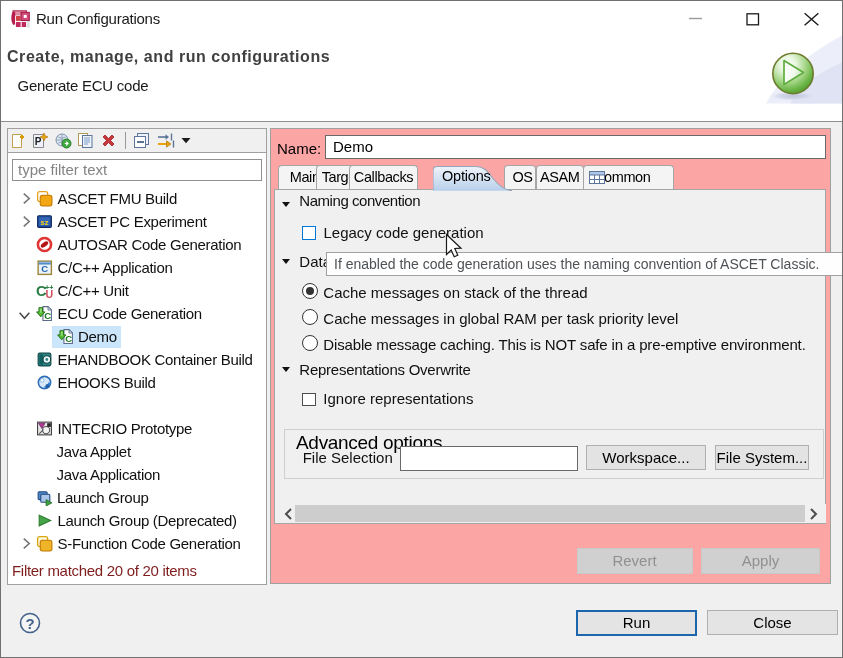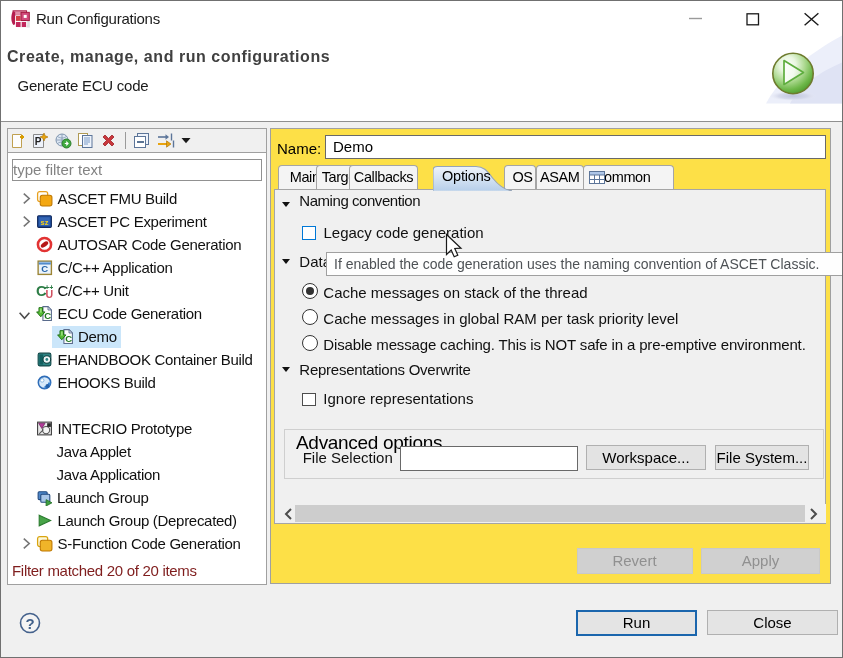--- a/index.html
+++ b/index.html
@@ -10,28 +10,28 @@
 #graybg{position:absolute;left:1px;top:122px;width:841px;height:535px;background:#f0f0f0}
 
 #title{position:absolute;left:36px;top:10px;font-size:15px;color:#1a1a1a;letter-spacing:-0.25px}
 
 #banner-line{position:absolute;left:1px;top:121px;width:841px;height:1px;background:#8f8f8f}
 #h1{position:absolute;left:7px;top:47.5px;font-size:16px;font-weight:bold;color:#404040;letter-spacing:0.55px}
 #h2{position:absolute;left:17.5px;top:77px;font-size:15px;color:#1a1a1a;letter-spacing:-0.25px}
 
 #lpanel{position:absolute;left:7px;top:128px;width:260px;height:457px;background:#fff;border:1px solid #a0a0a0}
 #ltoolbar{position:absolute;left:0;top:0;width:258px;height:24px;background:#f0f0f0;border-bottom:1px solid #a0a0a0}
-#filter{position:absolute;left:4px;top:30px;width:250px;height:22px;border:1px solid #919191;background:#fff;color:#838383;font-size:15px;line-height:20px;}
+#filter{position:absolute;left:4px;top:30px;width:250px;height:22px;border:1px solid #919191;background:#fff;color:#838383;font-size:15px;line-height:20px;padding-left:5px}
 .trow{position:absolute;left:0;height:23px;width:258px}
 .tw{position:absolute;left:17px;top:4px;width:13px;height:13px}
 .ticon{position:absolute;left:29px;top:3px;width:17px;height:17px}
 .tlabel{position:absolute;left:49.5px;top:3px;font-size:15px;color:#101010;white-space:nowrap;letter-spacing:-0.3px}
 #filterstatus{position:absolute;left:4px;top:432.5px;font-size:15px;color:#7f1d1d;letter-spacing:-0.3px}
 
-#rpanel{position:absolute;left:270px;top:128px;width:561px;height:456px;background:#fde047;border:1px solid #a0a0a0}
+#rpanel{position:absolute;left:270px;top:128px;width:561px;height:456px;background:#fca5a5;border:1px solid #a0a0a0}
 #namelbl{position:absolute;left:6px;top:11px;font-size:15px}
 #nameinput{position:absolute;left:54px;top:6px;width:501px;height:24px;background:#fff;border:1px solid #696969;font-size:15px;line-height:22px;padding-left:7px}
 .tab{position:absolute;top:36px;height:24px;border:1px solid #a5a5a5;border-bottom:none;border-radius:4px 4px 0 0;background:#f4f4f4;font-size:14.5px;letter-spacing:-0.4px;text-align:center;line-height:23px;color:#000}
 .sechead{position:absolute;font-size:15px;color:#101010;white-space:nowrap}
 .twst{position:absolute;width:0;height:0;border-left:4px solid transparent;border-right:4px solid transparent;border-top:5.5px solid #111}
 .cb{position:absolute;width:13.5px;height:13.5px;background:#fff;border:1px solid #333}
 .radio{position:absolute;width:16px;height:16px;border-radius:50%;background:#fff;border:1px solid #333}
 .ritem{position:absolute;font-size:15px;color:#101010;white-space:nowrap}
 .btn{position:absolute;background:#e3e3e3;border:1px solid #b0b0b0;font-size:15px;text-align:center;color:#000}
 .btnd{position:absolute;background:#d0d0d0;border:1px solid #c9c9c9;font-size:15px;text-align:center;color:#909090}

